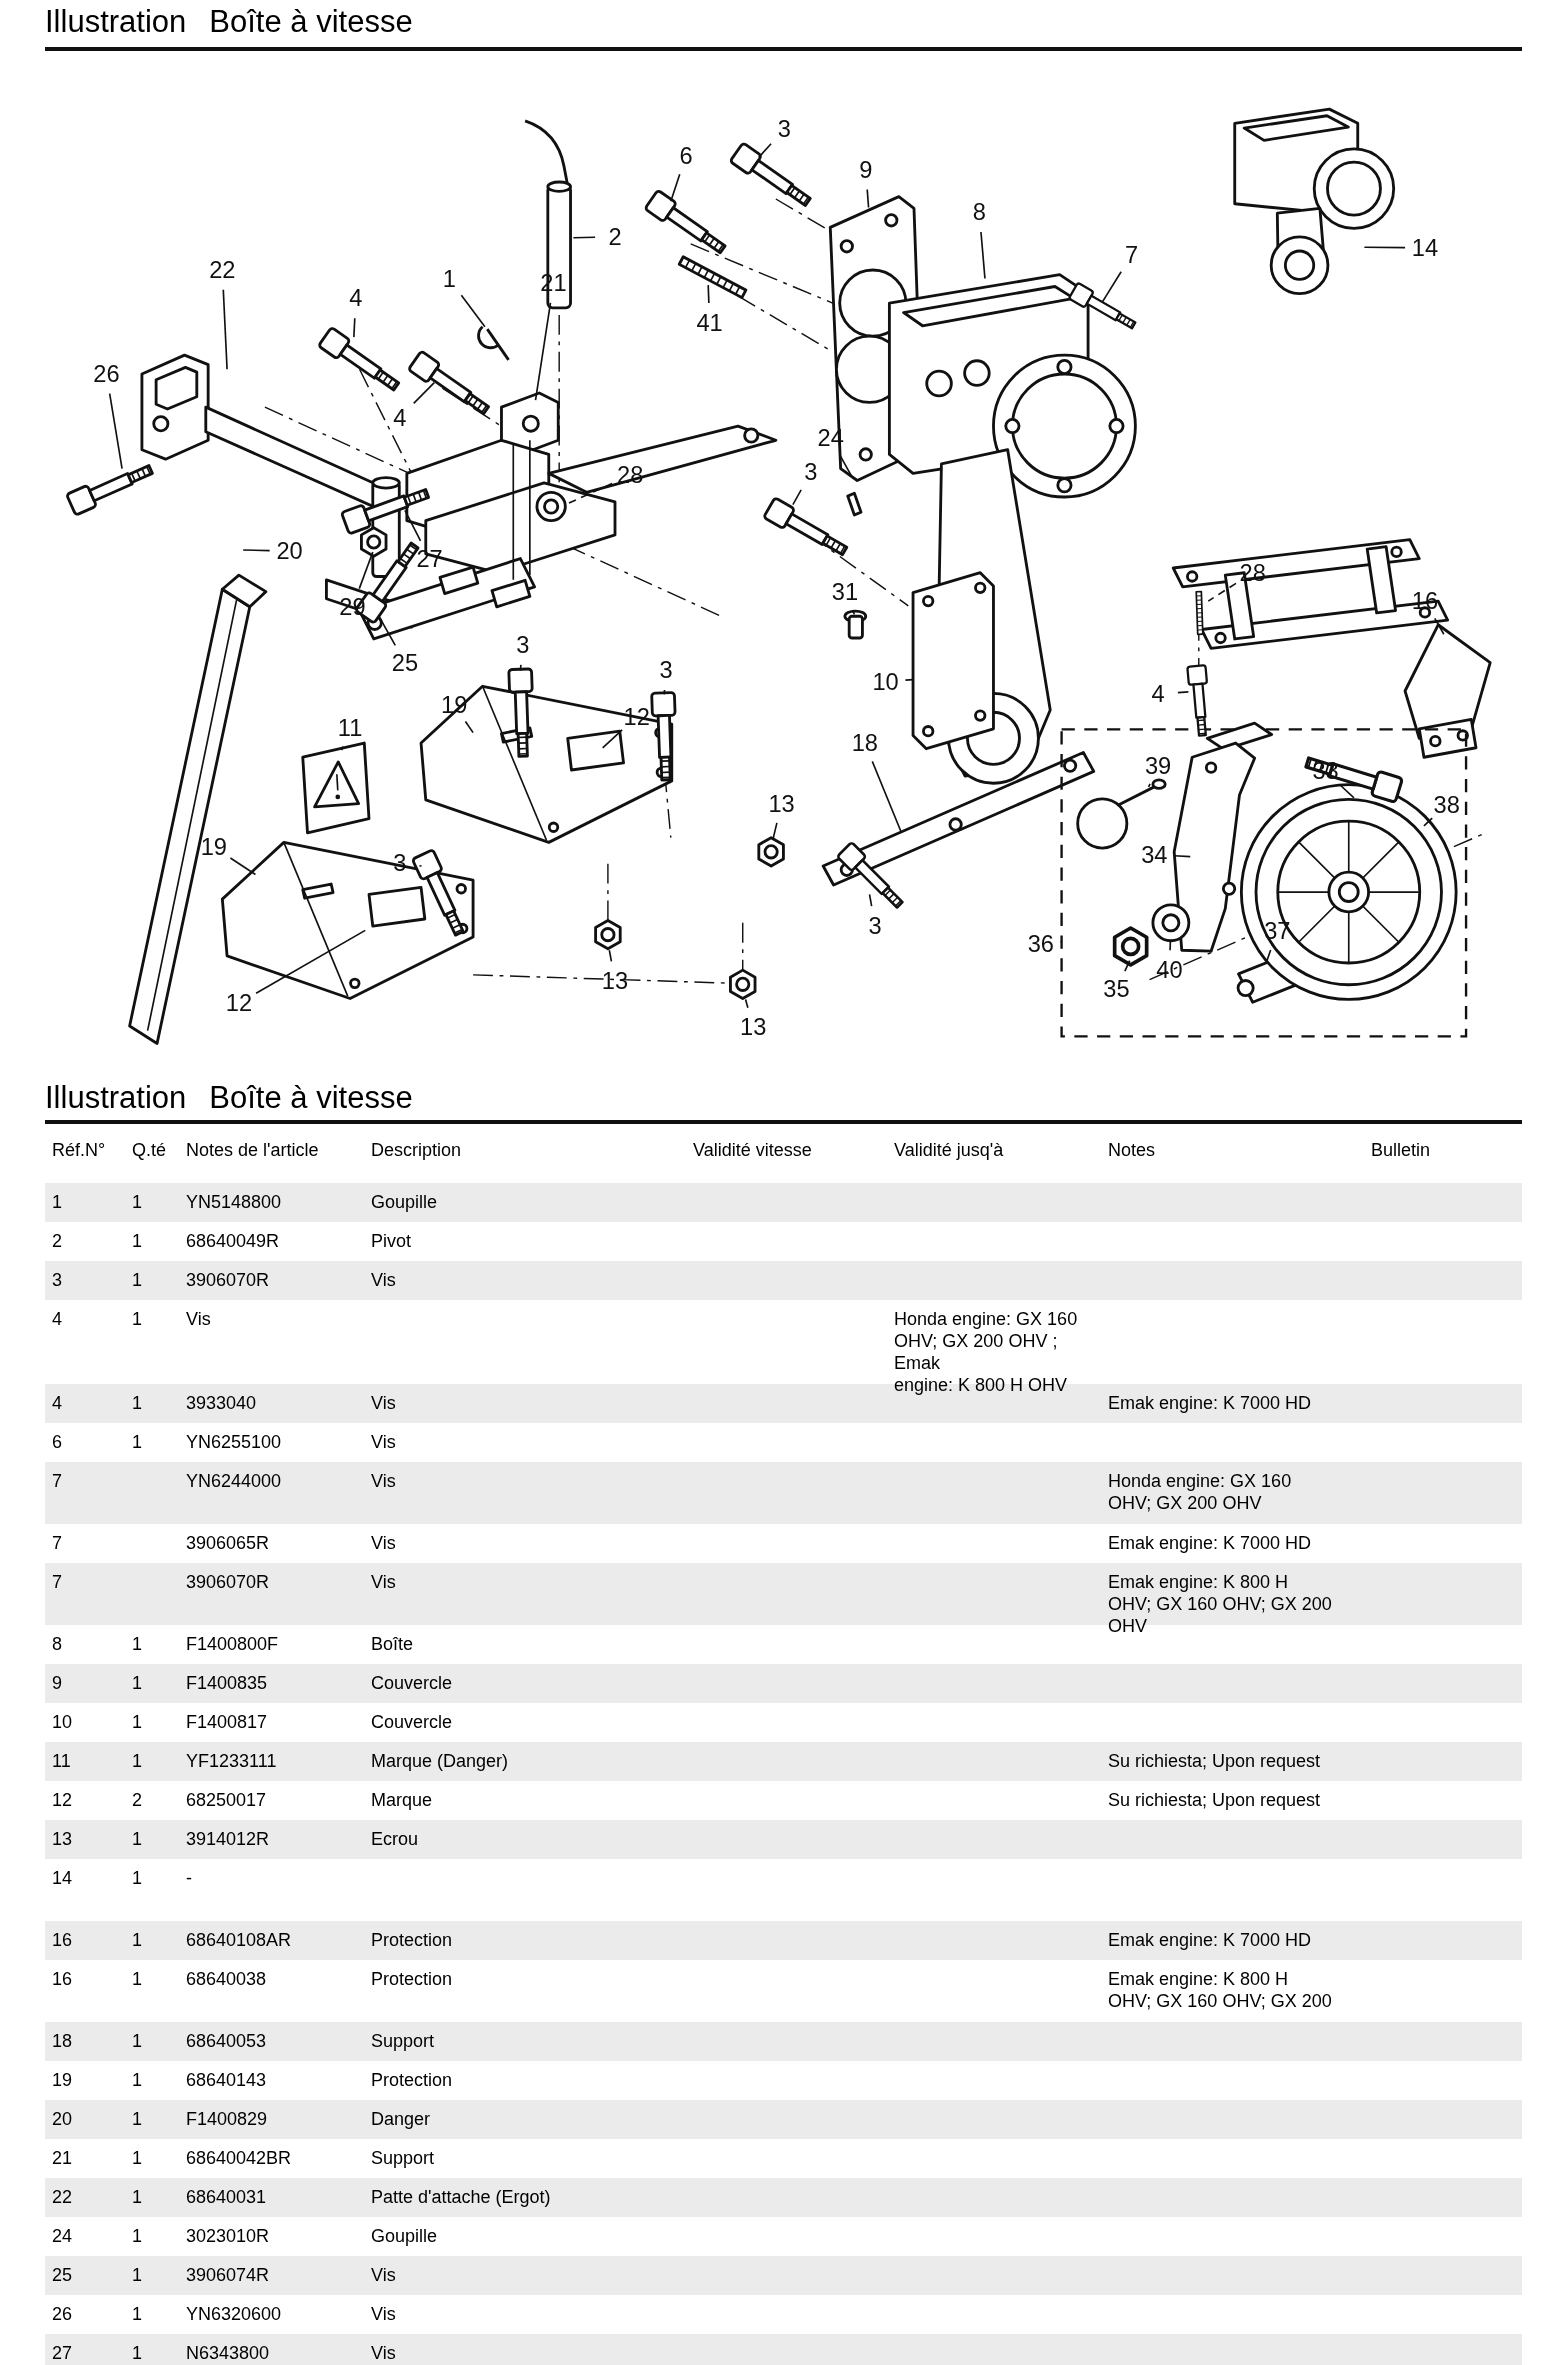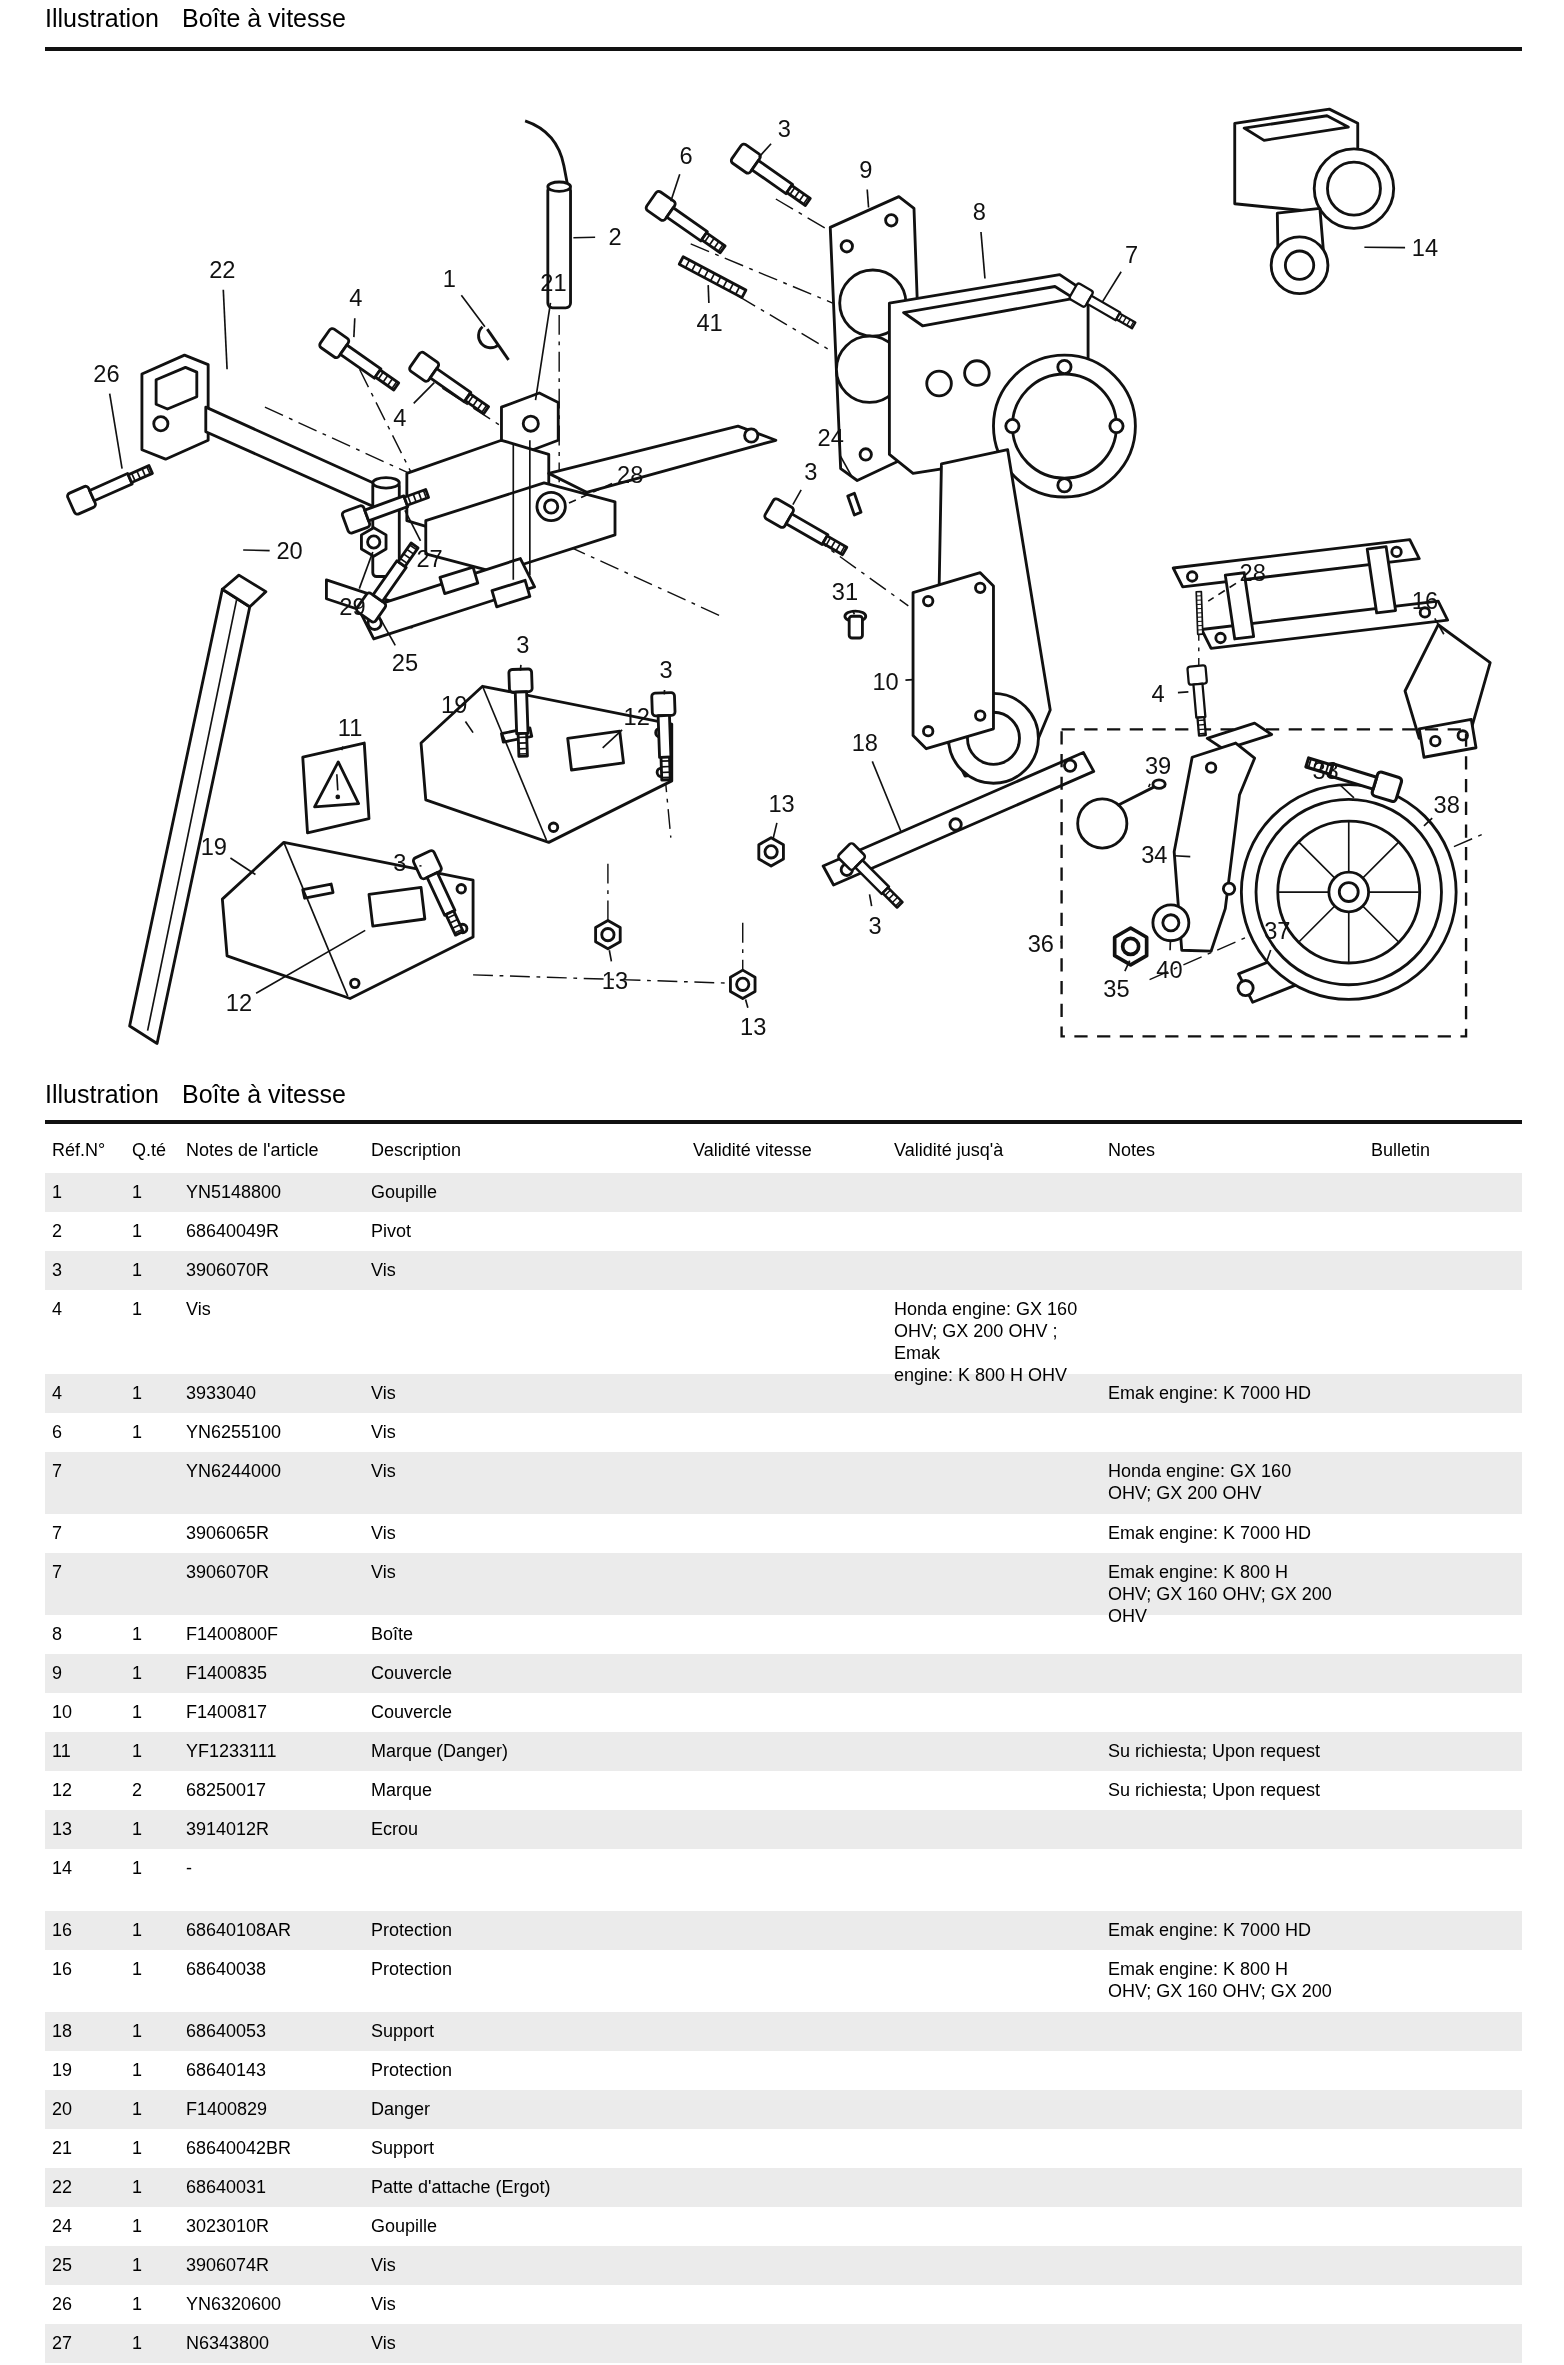--- a/index.html
+++ b/index.html
@@ -1,27 +1,27 @@
 <!DOCTYPE html>
 <html lang="fr" style="font-size:7.6px"><head>
 <meta charset="utf-8">
 <style>
   html,body{margin:0;padding:0;background:#fff;}
   body{font-family:"Liberation Sans", sans-serif;color:#000;}
   .page{position:relative;width:1564px;height:3097px;background:#fff;overflow:hidden;}
-  .title{position:absolute;left:45px;font-size:25px;font-weight:400;letter-spacing:0;white-space:nowrap;}
+  .title{position:absolute;left:45px;font-size:31px;font-weight:400;letter-spacing:0;white-space:nowrap;}
   .title .t2{margin-left:23px;}
   .rule{position:absolute;left:45px;width:1477px;height:3.8px;background:#111;}
   .tbl{position:absolute;left:45px;width:1477px;}
   .trow{display:grid;grid-template-columns:80px 54px 185px 322px 201px 214px 263px 150px;
         box-sizing:border-box;padding-left:7px;width:1477px;}
   .trow.shade{background:#ebebeb;}
   .tcell{font-size:18px;line-height:22px;padding-top:8px;white-space:pre-line;overflow:visible;}
   .thead .tcell{padding-top:0;}
-  .thead{height:49px;box-sizing:border-box;padding-top:15px;}
+  .thead{height:59px;box-sizing:border-box;padding-top:15px;}
   svg{display:block;}
   .p{fill:#fff;stroke:#111;stroke-width:6;stroke-linejoin:round;}
   .pn{fill:none;stroke:#111;stroke-width:6;stroke-linejoin:round;}
   .thin{fill:none;stroke:#111;stroke-width:3.5;}
   .cl{fill:none;stroke:#111;stroke-width:3;stroke-dasharray:42 14 8 14;}
   .dashedbox{fill:none;stroke:#111;stroke-width:5;stroke-dasharray:28 20;}
   .co-line{stroke:#111;stroke-width:3.5;fill:none;}
   .co-line.dashed{stroke-dasharray:16 12;}
   .co-text{font-family:"Liberation Sans",sans-serif;font-size:50px;fill:#111;text-anchor:middle;}
 </style>

